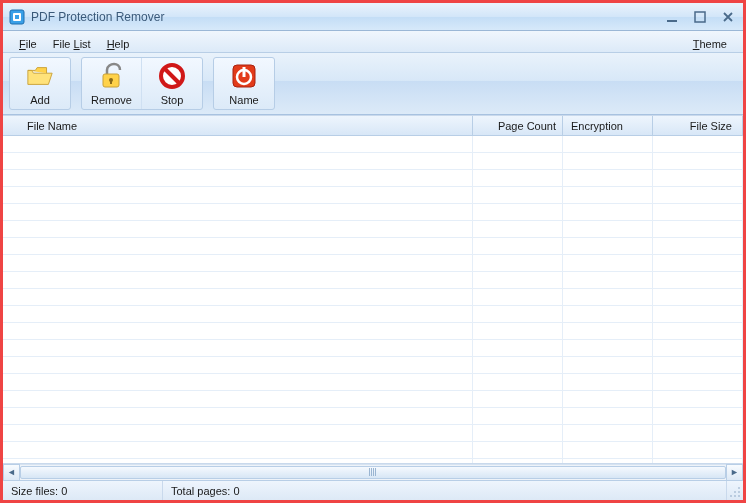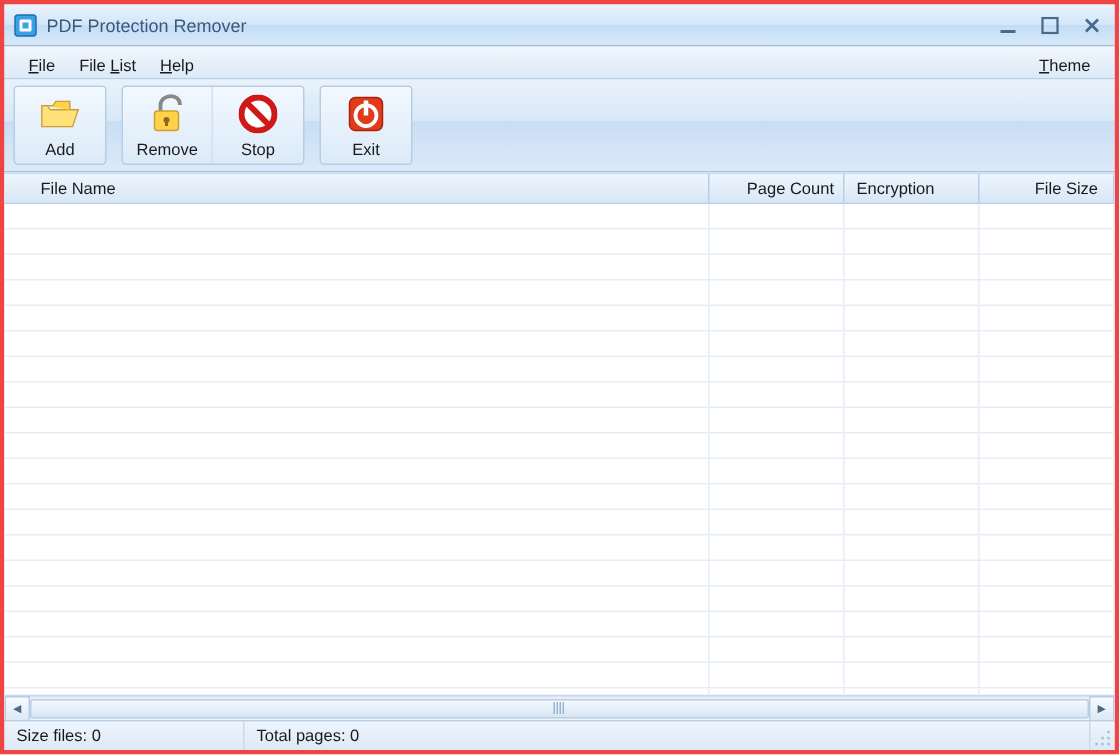--- a/index.html
+++ b/index.html
@@ -130,21 +130,21 @@
     </div>
     <div class="tool-group">
       <div class="tool-btn">
         <span class="icon">
           <svg width="26" height="26" viewBox="0 0 26 26">
             <rect x="2" y="2" width="22" height="22" rx="4" fill="#e23b1a" stroke="#a82210"></rect>
             <circle cx="13" cy="14" r="7" fill="none" stroke="#fff" stroke-width="2.5"></circle>
             <rect x="11.5" y="4" width="3" height="10" fill="#fff"></rect>
           </svg>
         </span>
-        <span class="label">Exit</span>
+        <span class="label">Name</span>
       </div>
     </div>
   </div>
 
   <div class="table-area">
     <div class="thead">
       <div class="th fn">File Name</div>
       <div class="th pc">Page Count</div>
       <div class="th enc">Encryption</div>
       <div class="th fs">File Size</div>

